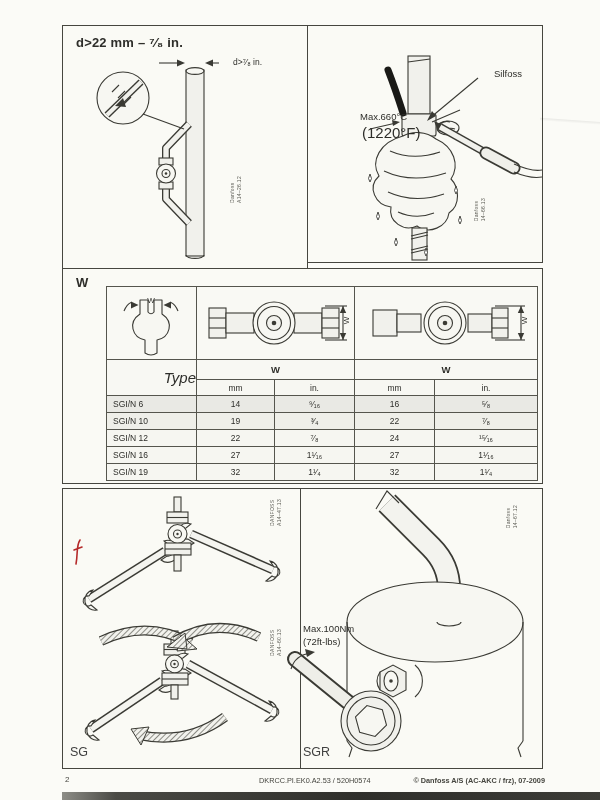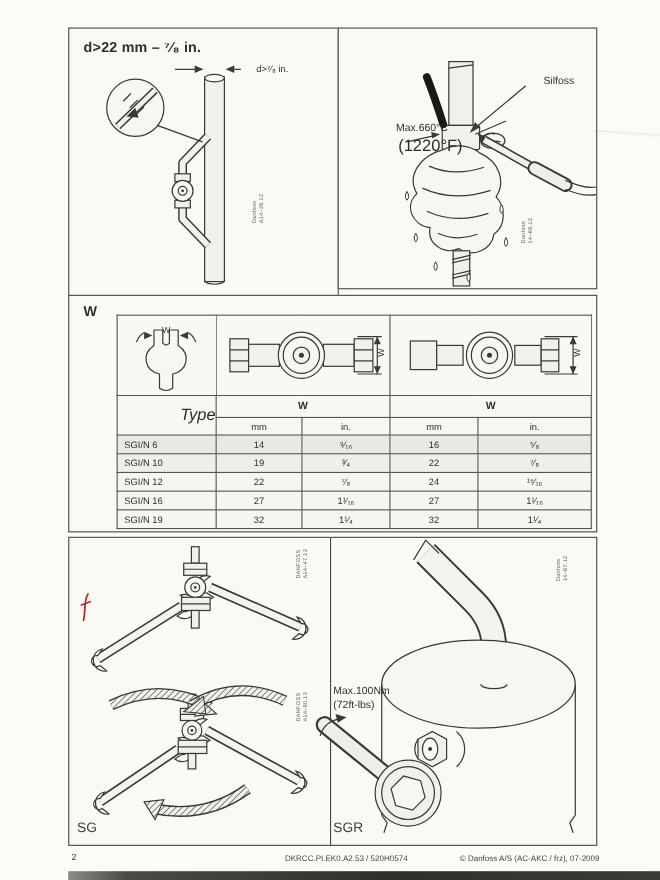--- a/index.html
+++ b/index.html
@@ -376,17 +376,17 @@
       <span class="lbl" style="left:8px;top:134px;font-size:9.5px;">Max.100Nm</span>
       <span class="lbl" style="left:8px;top:147px;font-size:9.5px;">(72ft-lbs)</span>
       <span class="credit" style="left:222px;top:16px;">Danfoss
 14–67.12</span>
       <span class="fig-label" style="left:20px;top:256px;">SGR</span>
     </div>
   </div>
 
   <span class="footer-item" style="left:65px;top:775px;font-size:8px;">2</span>
   <span class="footer-item" style="left:237px;top:776px;padding-left:22px;">DKRCC.PI.EK0.A2.53 / 520H0574</span>
-  <span class="footer-item" style="right:55px;top:776px;">© Danfoss A/S (AC-AKC / frz), 07-2009</span>
+  <span class="footer-item" style="right:55px;top:776px;font-weight:bold;">© Danfoss A/S (AC-AKC / frz), 07-2009</span>
 
   <div class="crease"></div>
   <div id="bottom-strip"></div>
 </div>
 
 </body></html>

